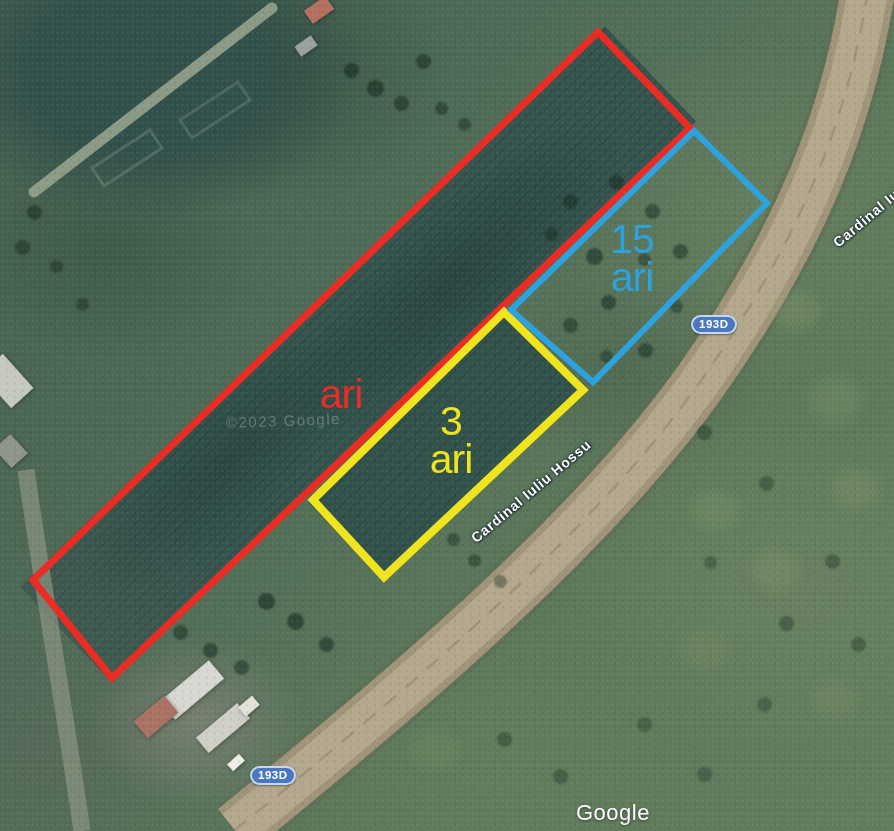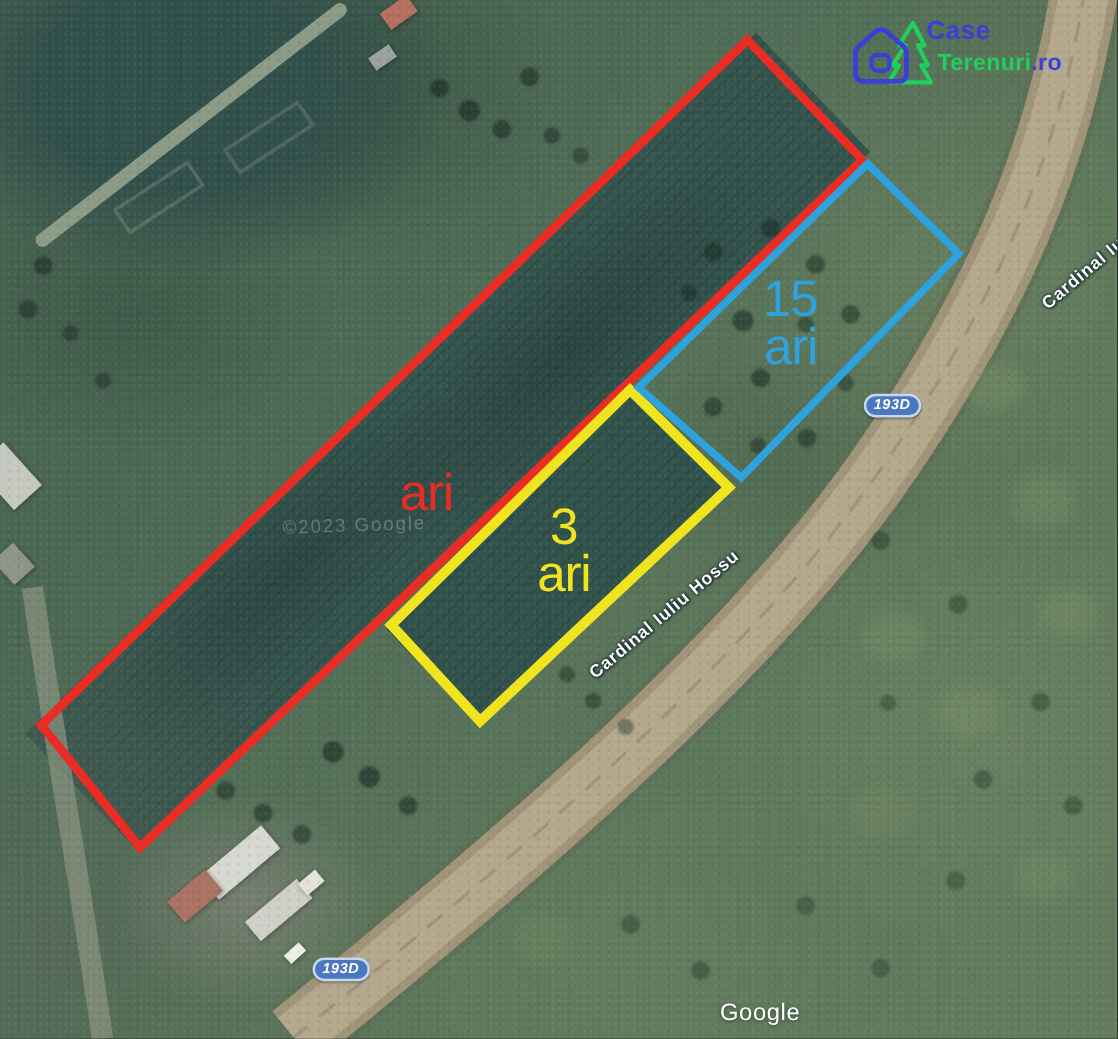--- a/index.html
+++ b/index.html
@@ -57,26 +57,26 @@
   .road-label{
     position:absolute;color:#fff;font-size:14px;font-weight:bold;letter-spacing:.8px;white-space:nowrap;
     text-shadow:0 1px 2px rgba(18,34,44,.95),0 0 3px rgba(18,34,44,.8),1px 0 2px rgba(18,34,44,.8);
     pointer-events:none;
   }
   .road-label.main{left:531px;top:491px;transform:translate(-50%,-50%) rotate(-40deg);}
   .road-label.top-right{left:830px;top:238px;transform-origin:0 0;transform:rotate(-40deg);}
   .route-badge{
     position:absolute;background:#4a77c0;border:2px solid #c6d8ee;border-radius:10px;
     color:#fff;font-size:11.5px;font-weight:bold;padding:1px 6px;line-height:13px;
-    box-shadow:0 1px 2px rgba(0,0,0,.4);pointer-events:none;letter-spacing:.5px;font-style:italic;
+    box-shadow:0 1px 2px rgba(0,0,0,.4);pointer-events:none;letter-spacing:.5px;
   }
   .badge-1{left:691px;top:315px;}
   .badge-2{left:250px;top:766px;}
   .google-mark{
-    position:absolute;left:576px;top:800px;color:#fff;font-size:19px;letter-spacing:.5px;
+    position:absolute;left:576px;top:800px;color:#fff;font-size:22px;letter-spacing:.5px;
     text-shadow:0 1px 3px rgba(40,50,45,.8);pointer-events:none;
   }
   .copyright-mark{
     position:absolute;left:226px;top:412px;color:rgba(195,205,198,.35);font-size:15px;
     letter-spacing:1.5px;transform:rotate(-2deg);pointer-events:none;
   }
   
   .brand{position:absolute;left:681px;top:10px;display:flex;pointer-events:none;}
   .brand .icon{width:68px;height:58px;margin-top:4px;}
   .brand .words{margin-left:-8px;font-weight:bold;letter-spacing:.3px;}
@@ -149,40 +149,27 @@
   </svg>
 
   <div class="area-label" style="left: 341px; top: 375px; color: rgb(234, 45, 36);">
     <br>
     <span>ari</span>
   </div>
   <div class="area-label" style="left: 451px; top: 440px; color: rgb(240, 228, 31);">
     <span>3</span><br>
     <span>ari</span>
   </div>
-  <div class="area-label" style="left: 632px; top: 258px; color: rgb(45, 162, 220); text-align: right;">
+  <div class="area-label" style="left: 632px; top: 258px; color: rgb(45, 162, 220);">
     <span>15</span><br>
     <span>ari</span>
   </div>
 
   <div class="road-label main">Cardinal Iuliu Hossu</div>
   <div class="road-label top-right">Cardinal Iuliu Hossu</div>
   <div class="route-badge badge-1">193D</div>
   <div class="route-badge badge-2">193D</div>
 
   <div class="copyright-mark">©2023 Google</div>
   <div class="google-mark">Google</div>
 
-  <div class="brand">
-    <svg class="icon" viewBox="0 0 80 64">
-      <path d="M58 3 L69 24 H63 L72 43 H66 L75 59 H35 L45 43 H39 L51 24 H45 Z" fill="none" stroke="#1fd05c" stroke-width="4" stroke-linejoin="round" stroke-linecap="round"></path>
-      <path d="M4 32 Q4 28 7 25 L23 11 Q28 7 33 11 L49 25 Q52 28 52 32 L52 50 Q52 58 44 58 H12 Q4 58 4 50 Z" fill="none" stroke="#3b3fd6" stroke-width="4.5" stroke-linejoin="round"></path>
-      <rect x="19" y="33" width="17" height="15" rx="5.5" fill="none" stroke="#3b3fd6" stroke-width="4"></rect>
-    </svg>
-    <div class="words">
-      <span class="w1" style="color: rgb(59, 63, 214);">Case</span>
-      <span class="w2line">
-        <span style="color: rgb(31, 208, 92);">Terenuri</span><span style="color: rgb(59, 63, 214);">.ro</span>
-      </span>
-    </div>
-  </div>
 
 </div>
 
 </body></html>

